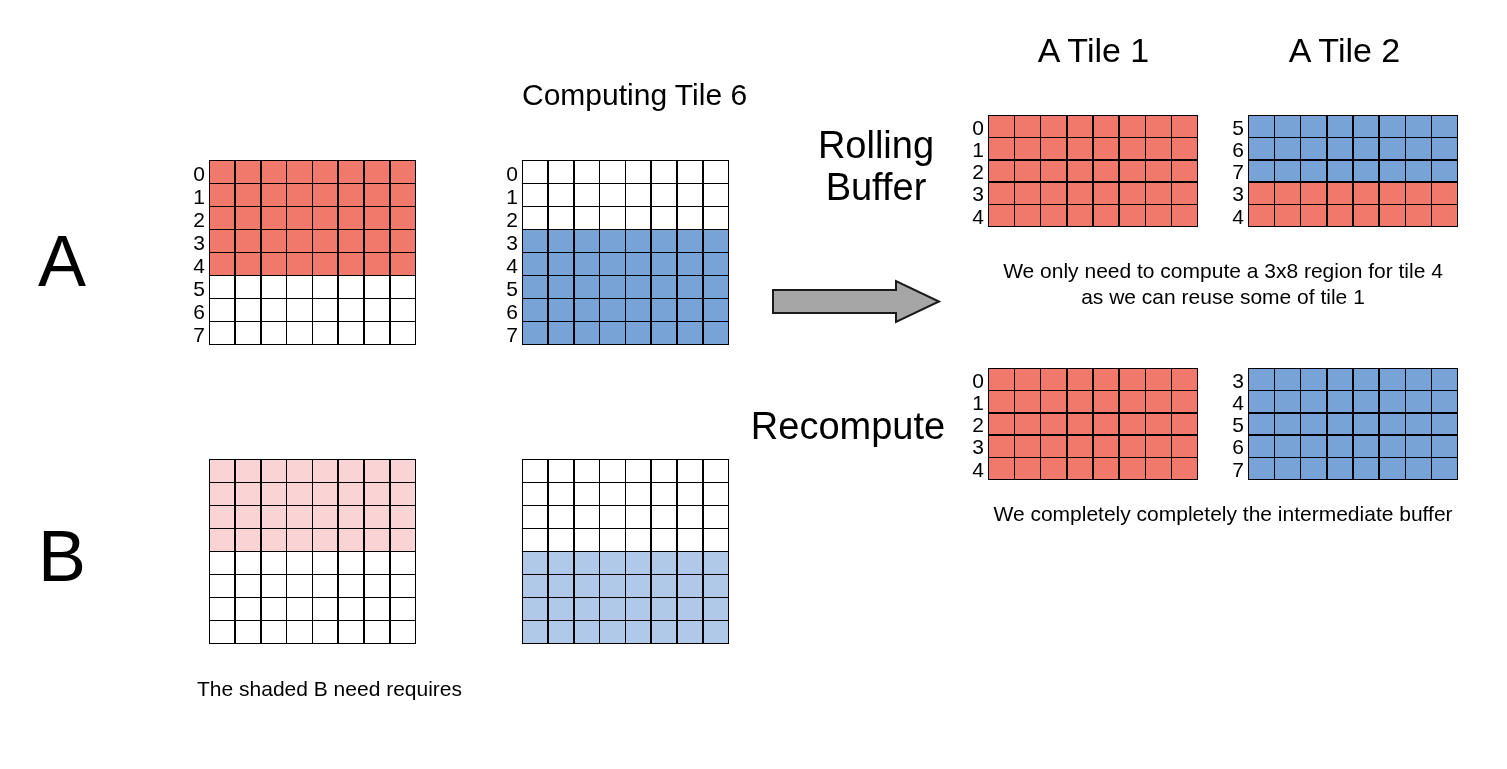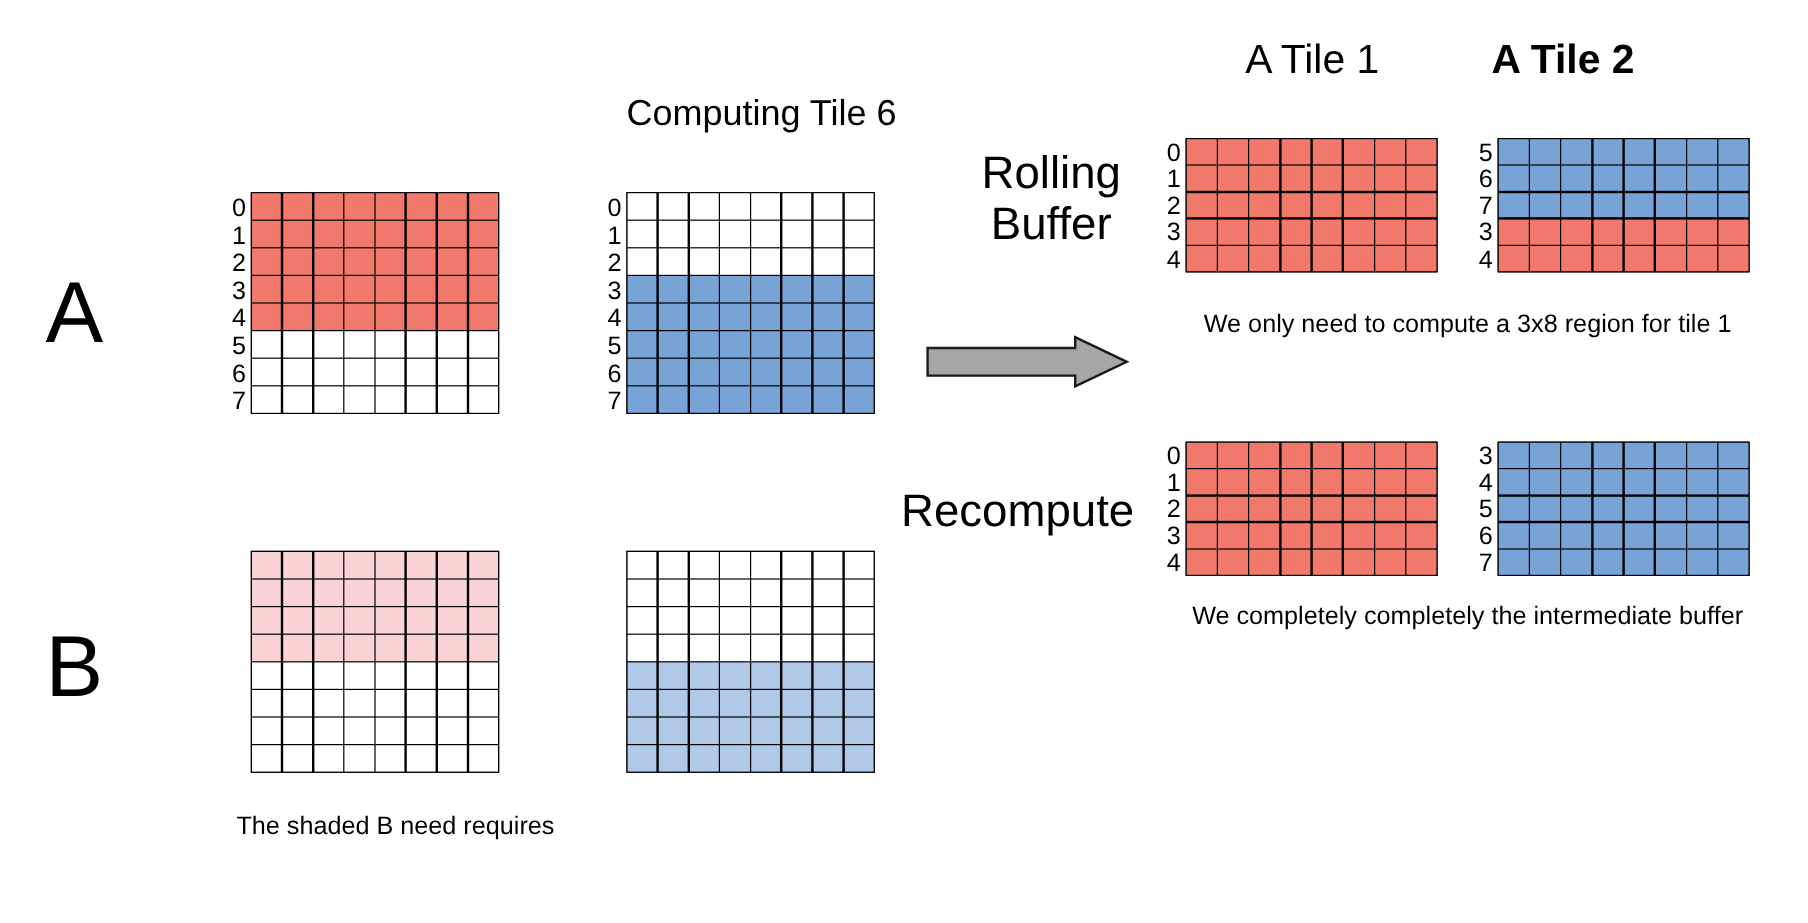--- a/index.html
+++ b/index.html
@@ -44,21 +44,21 @@
   #title-ct2      { left:522px; top:80px;  width:208px; }
   #grid-ct1       { left:209px; top:160px; }
   #grid-ct2       { left:522px; top:160px; }
   #grid-b1        { left:209px; top:459px; }
   #grid-b2        { left:522px; top:459px; }
   #caption-b      { left:197px; top:676px; width:258px; }
   #label-rolling  { left:776px; top:124px; width:200px; }
   #arrow          { left:770px; top:274px; }
   #label-recompute{ left:748px; top:405px; width:200px; }
   #header-at1     { left:988px;  top:33px; width:211px; }
-  #header-at2     { left:1198px; top:33px; width:209px;font-weight:bold; }
+  #header-at2     { left:1240px; top:33px; width:209px; }
   #grid-rb1       { left:988px;  top:115px; }
   #grid-rb2       { left:1248px; top:115px; }
   #caption-rb     { left:988px;  top:258px; width:470px; }
   #grid-rc1       { left:988px;  top:368px; }
   #grid-rc2       { left:1248px; top:368px; }
   #caption-rc     { left:988px;  top:501px; width:470px; }
 </style>
 </head>
 <body>
 
@@ -473,21 +473,22 @@
         <div class="cell" style="background: rgb(240, 121, 107);"></div>
         <div class="cell" style="background: rgb(240, 121, 107);"></div>
         <div class="cell" style="background: rgb(240, 121, 107);"></div>
         <div class="cell" style="background: rgb(240, 121, 107);"></div>
         <div class="cell" style="background: rgb(240, 121, 107);"></div>
         <div class="cell" style="background: rgb(240, 121, 107);"></div>
         <div class="cell" style="background: rgb(240, 121, 107);"></div>
       </div>
     </div>
   <div id="caption-rb" class="abs caption">
-    <div>We only need to compute a 3x8 region for tile 1</div>
+    <div>We only need to compute a 3x8 region for tile 4</div>
+    <div>as we can reuse some of tile 1</div>
   </div>
 
   <div id="grid-rc1" class="grid-block g-tile">
       <div class="row-labels">
         <div class="row-label">0</div>
         <div class="row-label">1</div>
         <div class="row-label">2</div>
         <div class="row-label">3</div>
         <div class="row-label">4</div>
       </div>

